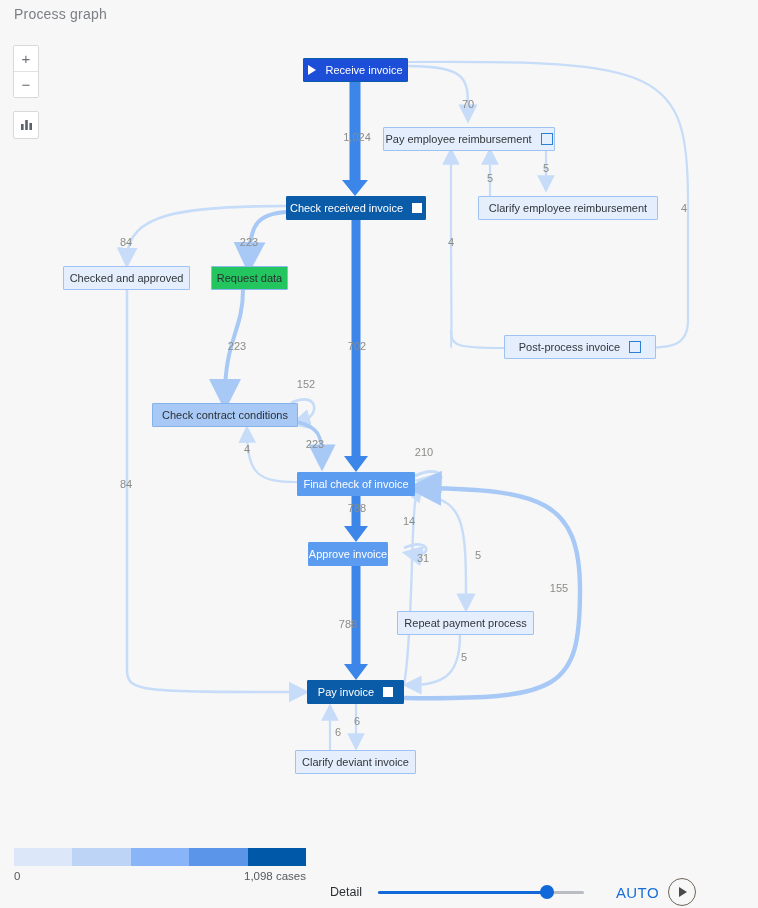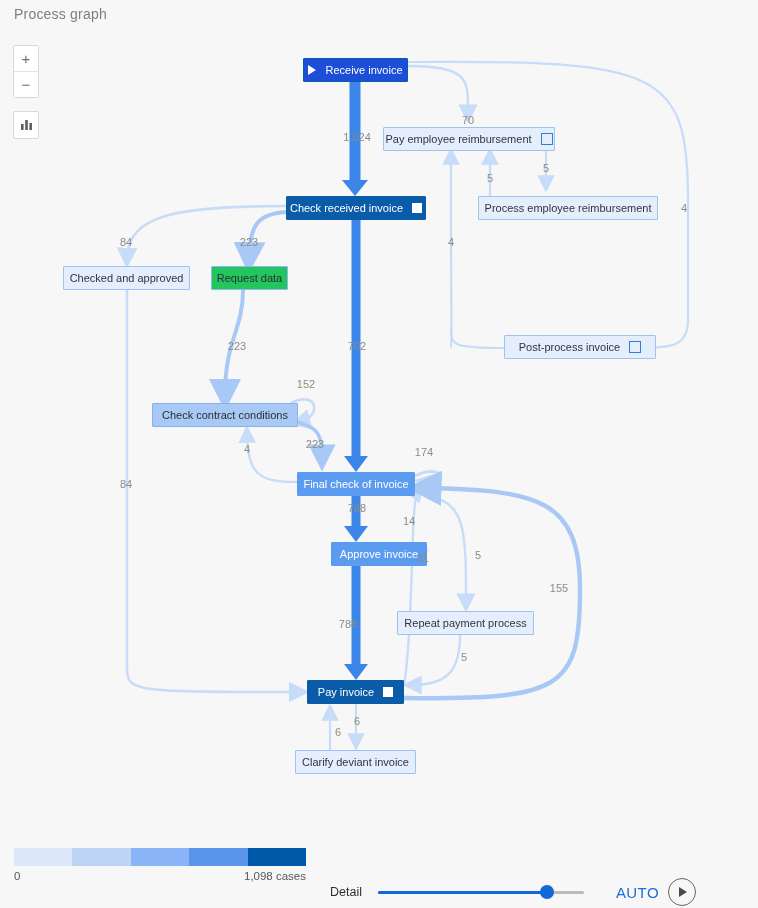--- a/index.html
+++ b/index.html
@@ -155,67 +155,67 @@
       </div>
       <div class="node" style="left: 383px; top: 97px; width: 172px; height: 24px; background: rgb(228, 238, 252); color: rgb(50, 54, 58); border: 1px solid rgb(158, 195, 242);">
         <span class="lbl">Pay employee reimbursement</span>
         <span class="nico sq-open"></span>
       </div>
       <div class="node" style="left: 286px; top: 166px; width: 140px; height: 24px; background: rgb(10, 92, 168); color: rgb(255, 255, 255); border: 1px solid rgb(10, 92, 168);">
         <span class="lbl">Check received invoice</span>
         <span class="nico sq-filled"></span>
       </div>
       <div class="node" style="left: 478px; top: 166px; width: 180px; height: 24px; background: rgb(228, 238, 252); color: rgb(50, 54, 58); border: 1px solid rgb(158, 195, 242);">
-        <span class="lbl">Process employee reimbursement</span>
+        <span class="lbl">Clarify employee reimbursement</span>
       </div>
       <div class="node" style="left: 63px; top: 236px; width: 127px; height: 24px; background: rgb(228, 238, 252); color: rgb(50, 54, 58); border: 1px solid rgb(158, 195, 242);">
         <span class="lbl">Checked and approved</span>
       </div>
       <div class="node" style="left: 211px; top: 236px; width: 77px; height: 24px; background: #22c55e; color: rgb(43, 47, 51); border: 1px solid rgb(143, 184, 239);">
         <span class="lbl">Request data</span>
       </div>
       <div class="node" style="left: 504px; top: 305px; width: 152px; height: 24px; background: rgb(228, 238, 252); color: rgb(50, 54, 58); border: 1px solid rgb(158, 195, 242);">
         <span class="lbl">Post-process invoice</span>
         <span class="nico sq-open"></span>
       </div>
       <div class="node" style="left: 152px; top: 373px; width: 146px; height: 24px; background: rgb(168, 201, 246); color: rgb(43, 47, 51); border: 1px solid rgb(134, 178, 236);">
         <span class="lbl">Check contract conditions</span>
       </div>
       <div class="node" style="left: 297px; top: 442px; width: 118px; height: 24px; background: rgb(91, 155, 240); color: rgb(255, 255, 255); border: 1px solid rgb(91, 155, 240);">
         <span class="lbl">Final check of invoice</span>
       </div>
-      <div class="node" style="left: 308px; top: 512px; width: 96px; height: 24px; background: rgb(91, 155, 240); color: rgb(255, 255, 255); border: 1px solid rgb(91, 155, 240); margin-left: 23px;">
+      <div class="node" style="left: 308px; top: 512px; width: 80px; height: 24px; background: rgb(91, 155, 240); color: rgb(255, 255, 255); border: 1px solid rgb(91, 155, 240);">
         <span class="lbl">Approve invoice</span>
       </div>
       <div class="node" style="left: 397px; top: 581px; width: 137px; height: 24px; background: rgb(228, 238, 252); color: rgb(50, 54, 58); border: 1px solid rgb(158, 195, 242);">
         <span class="lbl">Repeat payment process</span>
       </div>
       <div class="node" style="left: 307px; top: 650px; width: 97px; height: 24px; background: rgb(10, 92, 168); color: rgb(255, 255, 255); border: 1px solid rgb(10, 92, 168);">
         <span class="lbl">Pay invoice</span>
         <span class="nico sq-filled"></span>
       </div>
       <div class="node" style="left: 295px; top: 720px; width: 121px; height: 24px; background: rgb(228, 238, 252); color: rgb(50, 54, 58); border: 1px solid rgb(158, 195, 242);">
         <span class="lbl">Clarify deviant invoice</span>
       </div>
     </div>
   <div id="edge-label-layer">
       <div class="edge-label" style="left: 357px; top: 107px;">1,024</div>
-      <div class="edge-label" style="left: 468px; top: 90px;">70</div>
+      <div class="edge-label" style="left: 468px; top: 74px;">70</div>
       <div class="edge-label" style="left: 490px; top: 148px;">5</div>
       <div class="edge-label" style="left: 546px; top: 138px;">5</div>
       <div class="edge-label" style="left: 684px; top: 178px;">4</div>
       <div class="edge-label" style="left: 126px; top: 212px;">84</div>
       <div class="edge-label" style="left: 249px; top: 212px;">223</div>
       <div class="edge-label" style="left: 451px; top: 212px;">4</div>
       <div class="edge-label" style="left: 357px; top: 316px;">702</div>
       <div class="edge-label" style="left: 237px; top: 316px;">223</div>
       <div class="edge-label" style="left: 306px; top: 354px;">152</div>
       <div class="edge-label" style="left: 315px; top: 414px;">223</div>
       <div class="edge-label" style="left: 247px; top: 419px;">4</div>
-      <div class="edge-label" style="left: 424px; top: 422px;">174</div>
+      <div class="edge-label" style="left: 424px; top: 422px;">210</div>
       <div class="edge-label" style="left: 357px; top: 478px;">788</div>
       <div class="edge-label" style="left: 409px; top: 491px; text-align: center;">14</div>
       <div class="edge-label" style="left: 478px; top: 525px;">5</div>
       <div class="edge-label" style="left: 423px; top: 528px; text-align: right;">31</div>
       <div class="edge-label" style="left: 348px; top: 594px;">788</div>
       <div class="edge-label" style="left: 464px; top: 627px;">5</div>
       <div class="edge-label" style="left: 559px; top: 558px;">155</div>
       <div class="edge-label" style="left: 126px; top: 454px;">84</div>
       <div class="edge-label" style="left: 338px; top: 702px;">6</div>
       <div class="edge-label" style="left: 357px; top: 691px;">6</div>

